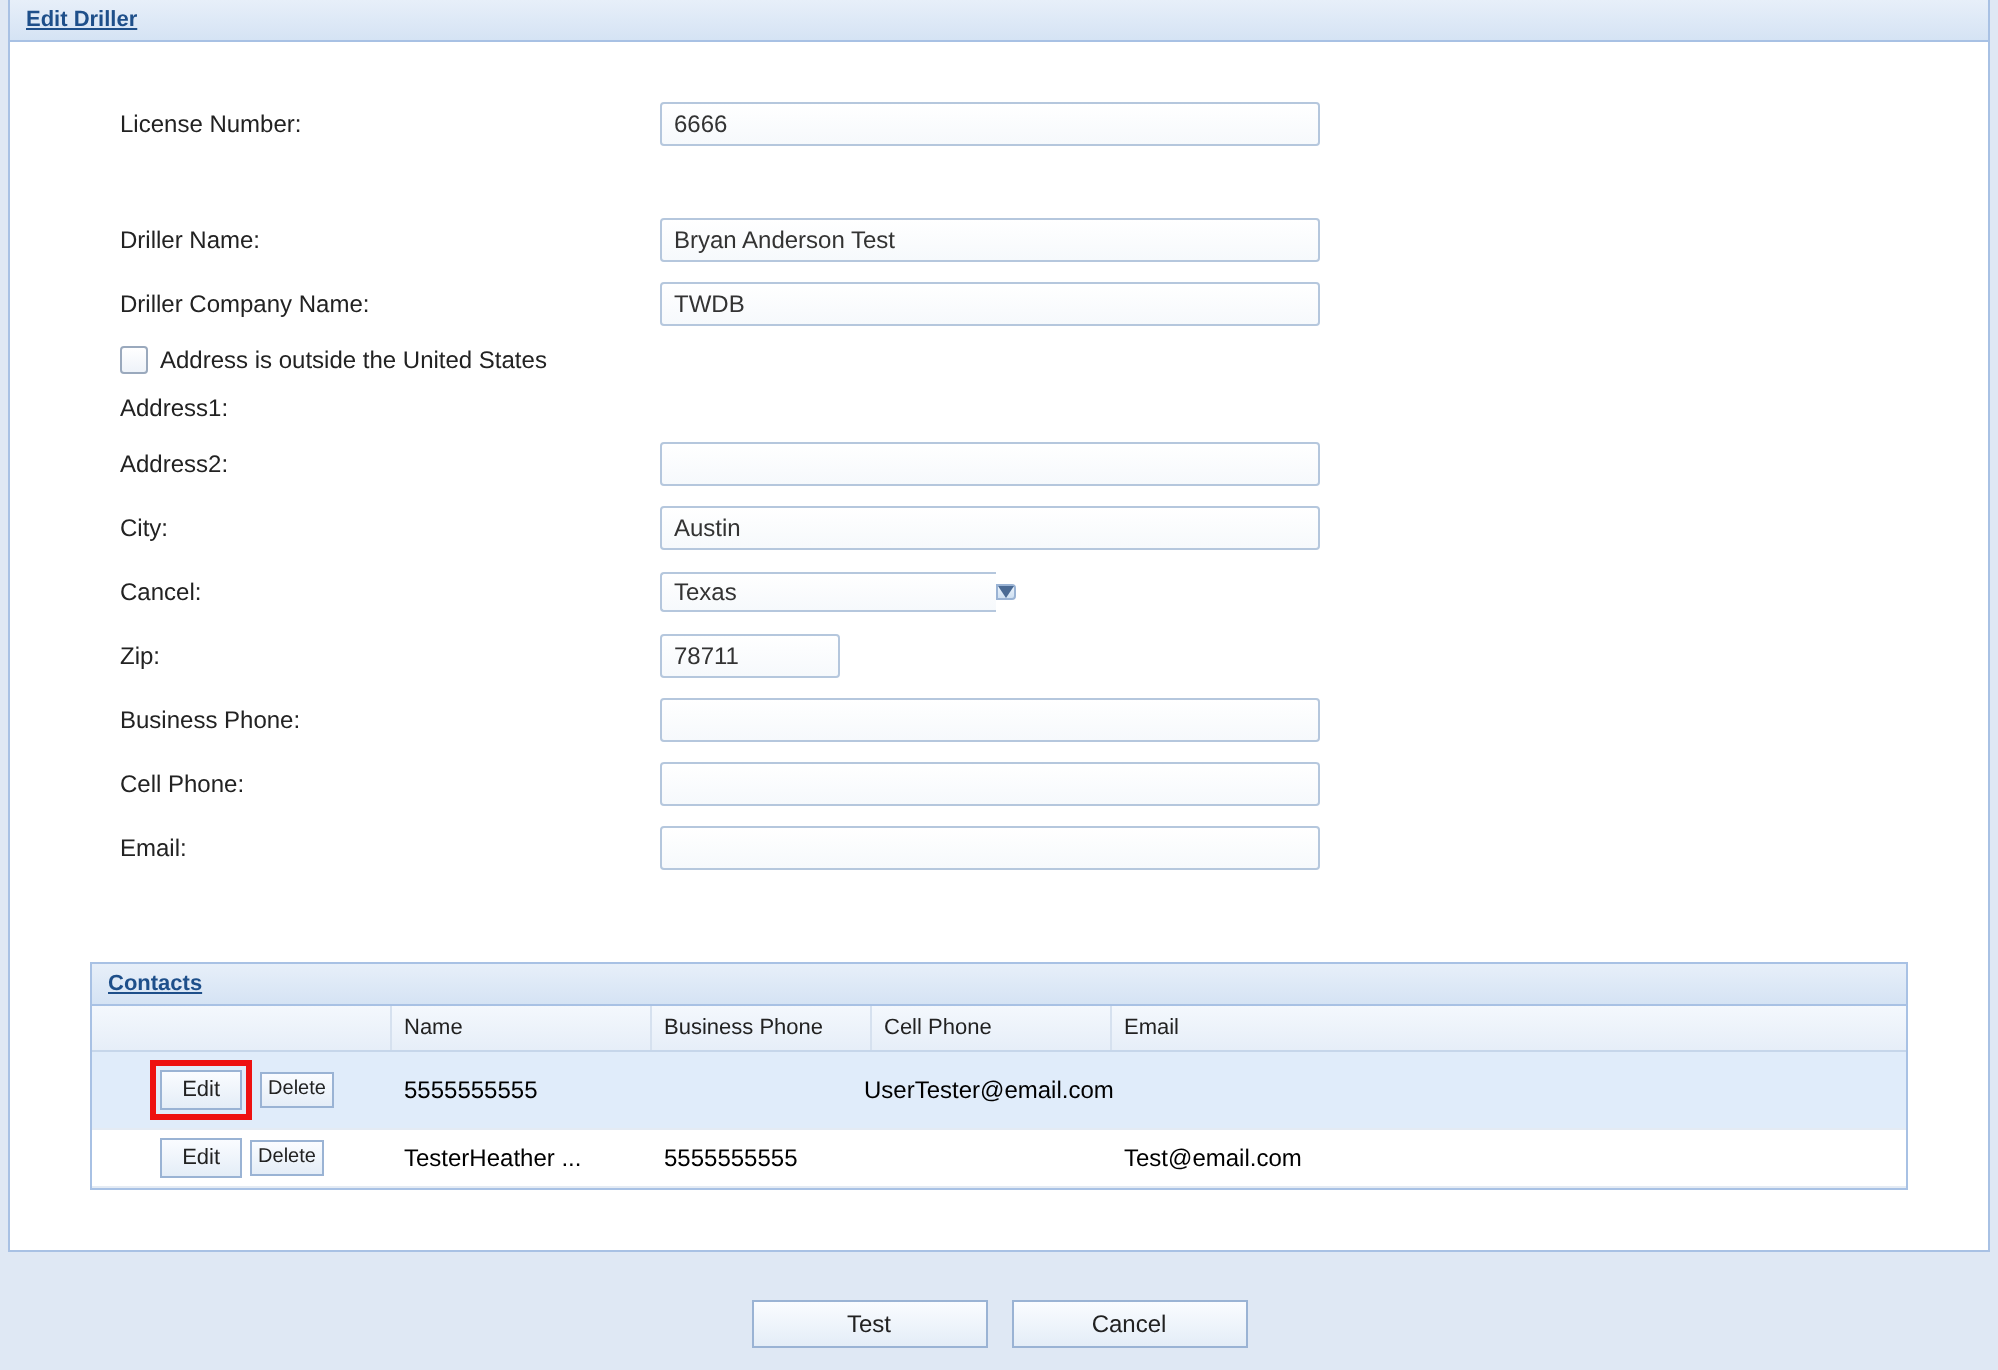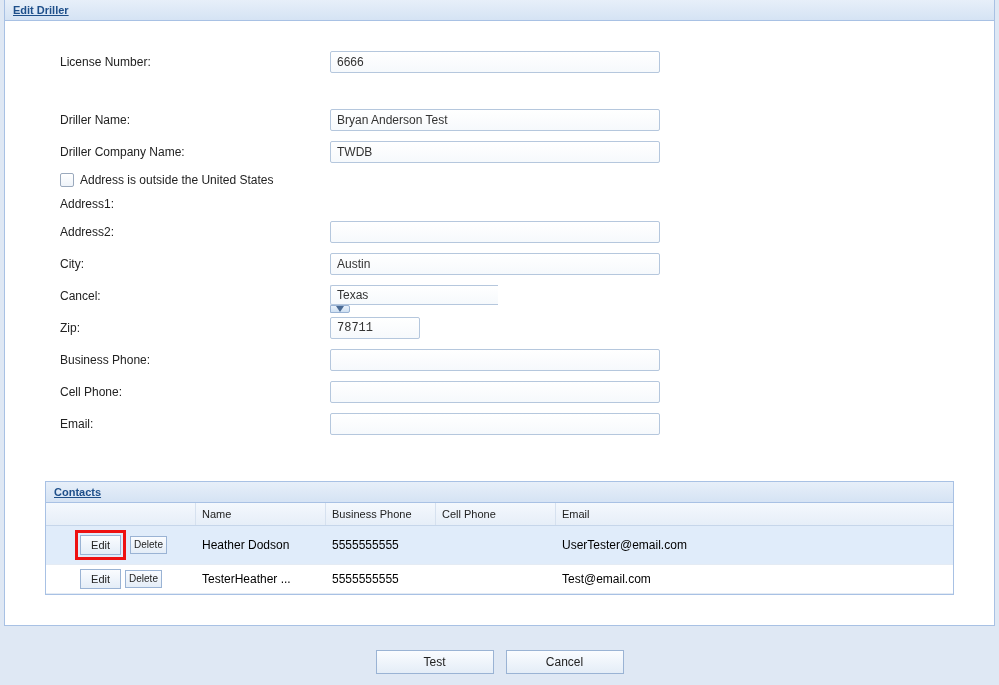--- a/index.html
+++ b/index.html
@@ -48,42 +48,41 @@
     width: 330px;
     height: 22px;
     border: 1px solid #b5c7dd;
     border-radius: 2px;
     background: linear-gradient(#fff, #f6f9fc);
     padding: 2px 6px;
     font-family: inherit;
     font-size: 12px;
     color: #333;
   }
-  .text-input.short { width: 90px; font-family: Liberation Mono, monospace; }
+  .text-input.short { width: 90px; }
   .checkbox-row {
     display: flex;
     align-items: center;
     margin-bottom: 10px;
     gap: 6px;
   }
   .chk {
     width: 14px; height: 14px;
     border: 1px solid #9aa9bd;
     background: linear-gradient(#fff,#eef3f9);
     border-radius: 2px;
     display: inline-block;
   }
   .checkbox-row label { color: #222; }
   .select-wrap {
     position: relative;
     display: inline-flex;
-    align-items: flex-start;
+    align-items: center;
     width: 175px;
     height: 22px;
-    flex-direction: column;
   }
   .select-input {
     flex: 1;
     border: 1px solid #b5c7dd;
     border-right: none;
     border-radius: 2px 0 0 2px;
     background: linear-gradient(#fff,#f6f9fc);
     padding: 2px 6px;
     font-family: inherit;
     font-size: 12px;
@@ -254,21 +253,20 @@
       <div class="col col-email">Email</div>
     </div>
 
     <div class="grid-row selected">
       <div class="col col-actions">
         <span class="highlight-box">
           <button class="btn">Edit</button>
         </span>
         <button class="btn small">Delete</button>
       </div>
-      <div class="col col-name">Heather Dodson</div>
       <div class="col col-bphone">5555555555</div>
       <div class="col col-cphone"></div>
       <div class="col col-email">UserTester@email.com</div>
     </div>
 
     <div class="grid-row">
       <div class="col col-actions">
         <button class="btn">Edit</button>
         <button class="btn small">Delete</button>
       </div>

